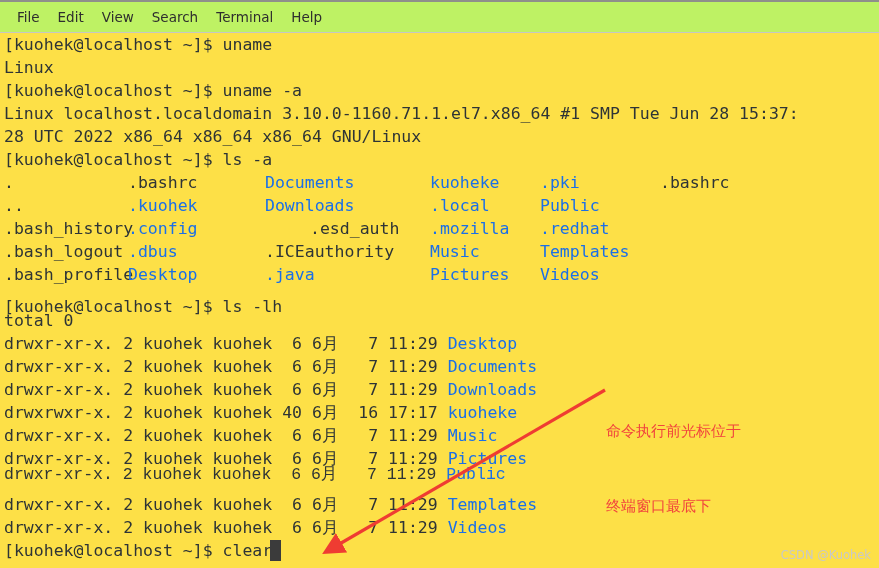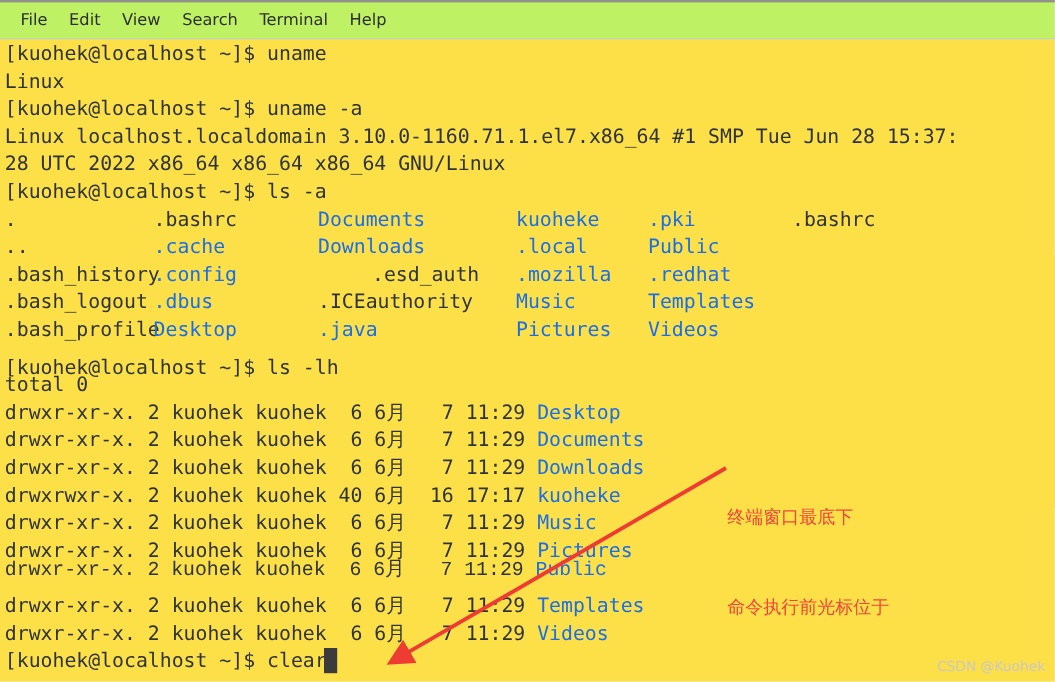--- a/index.html
+++ b/index.html
@@ -129,21 +129,21 @@
       <div class="line" style="top: 69px;">Linux localhost.localdomain 3.10.0-1160.71.1.el7.x86_64 #1 SMP Tue Jun 28 15:37:</div>
       <div class="line" style="top: 92px;">28 UTC 2022 x86_64 x86_64 x86_64 GNU/Linux</div>
       <div class="line" style="top: 115px; text-align: right;">[kuohek@localhost ~]$ ls -a</div>
       <div class="cell file" style="left: 4px; top: 138px;">.</div>
       <div class="cell file" style="left: 128px; top: 138px;">.bashrc</div>
       <div class="cell dir" style="left: 265px; top: 138px;">Documents</div>
       <div class="cell dir" style="left: 430px; top: 138px;">kuoheke</div>
       <div class="cell dir" style="left: 540px; top: 138px;">.pki</div>
       <div class="cell file" style="left: 660px; top: 138px;">.bashrc</div>
       <div class="cell file" style="left: 4px; top: 161px;">..</div>
-      <div class="cell dir" style="left: 128px; top: 161px;">.cache</div>
+      <div class="cell dir" style="left: 128px; top: 161px;">.kuohek</div>
       <div class="cell dir" style="left: 265px; top: 161px;">Downloads</div>
       <div class="cell dir" style="left: 430px; top: 161px;">.local</div>
       <div class="cell dir" style="left: 540px; top: 161px;">Public</div>
       <div class="cell file" style="left: 4px; top: 184px;">.bash_history</div>
       <div class="cell dir" style="left: 128px; top: 184px;">.config</div>
       <div class="cell file" style="left: 265px; top: 184px; margin-left: 45px;">.esd_auth</div>
       <div class="cell dir" style="left: 430px; top: 184px;">.mozilla</div>
       <div class="cell dir" style="left: 540px; top: 184px;">.redhat</div>
       <div class="cell file" style="left: 4px; top: 207px;">.bash_logout</div>
       <div class="cell dir" style="left: 128px; top: 207px;">.dbus</div>
@@ -174,17 +174,17 @@
 <svg id="arrow-svg" viewBox="0 0 879 568">
   <defs>
     <marker id="ahead" markerWidth="7" markerHeight="7" refX="2" refY="3.5" orient="auto">
       <polygon points="0 0, 7 3.5, 0 7" fill="#ef3c32"></polygon>
     </marker>
   </defs>
   <line x1="605" y1="390" x2="336" y2="546" stroke="#ef3c32" stroke-width="3.2" marker-end="url(#ahead)"></line>
 </svg>
 
 <div id="annotation">
+  <div>命令执行前光标位于</div>
   <div>终端窗口最底下</div>
-  <div>命令执行前光标位于</div>
 </div>
 
 <div id="watermark">CSDN @Kuohek</div>
 
 </body></html>

